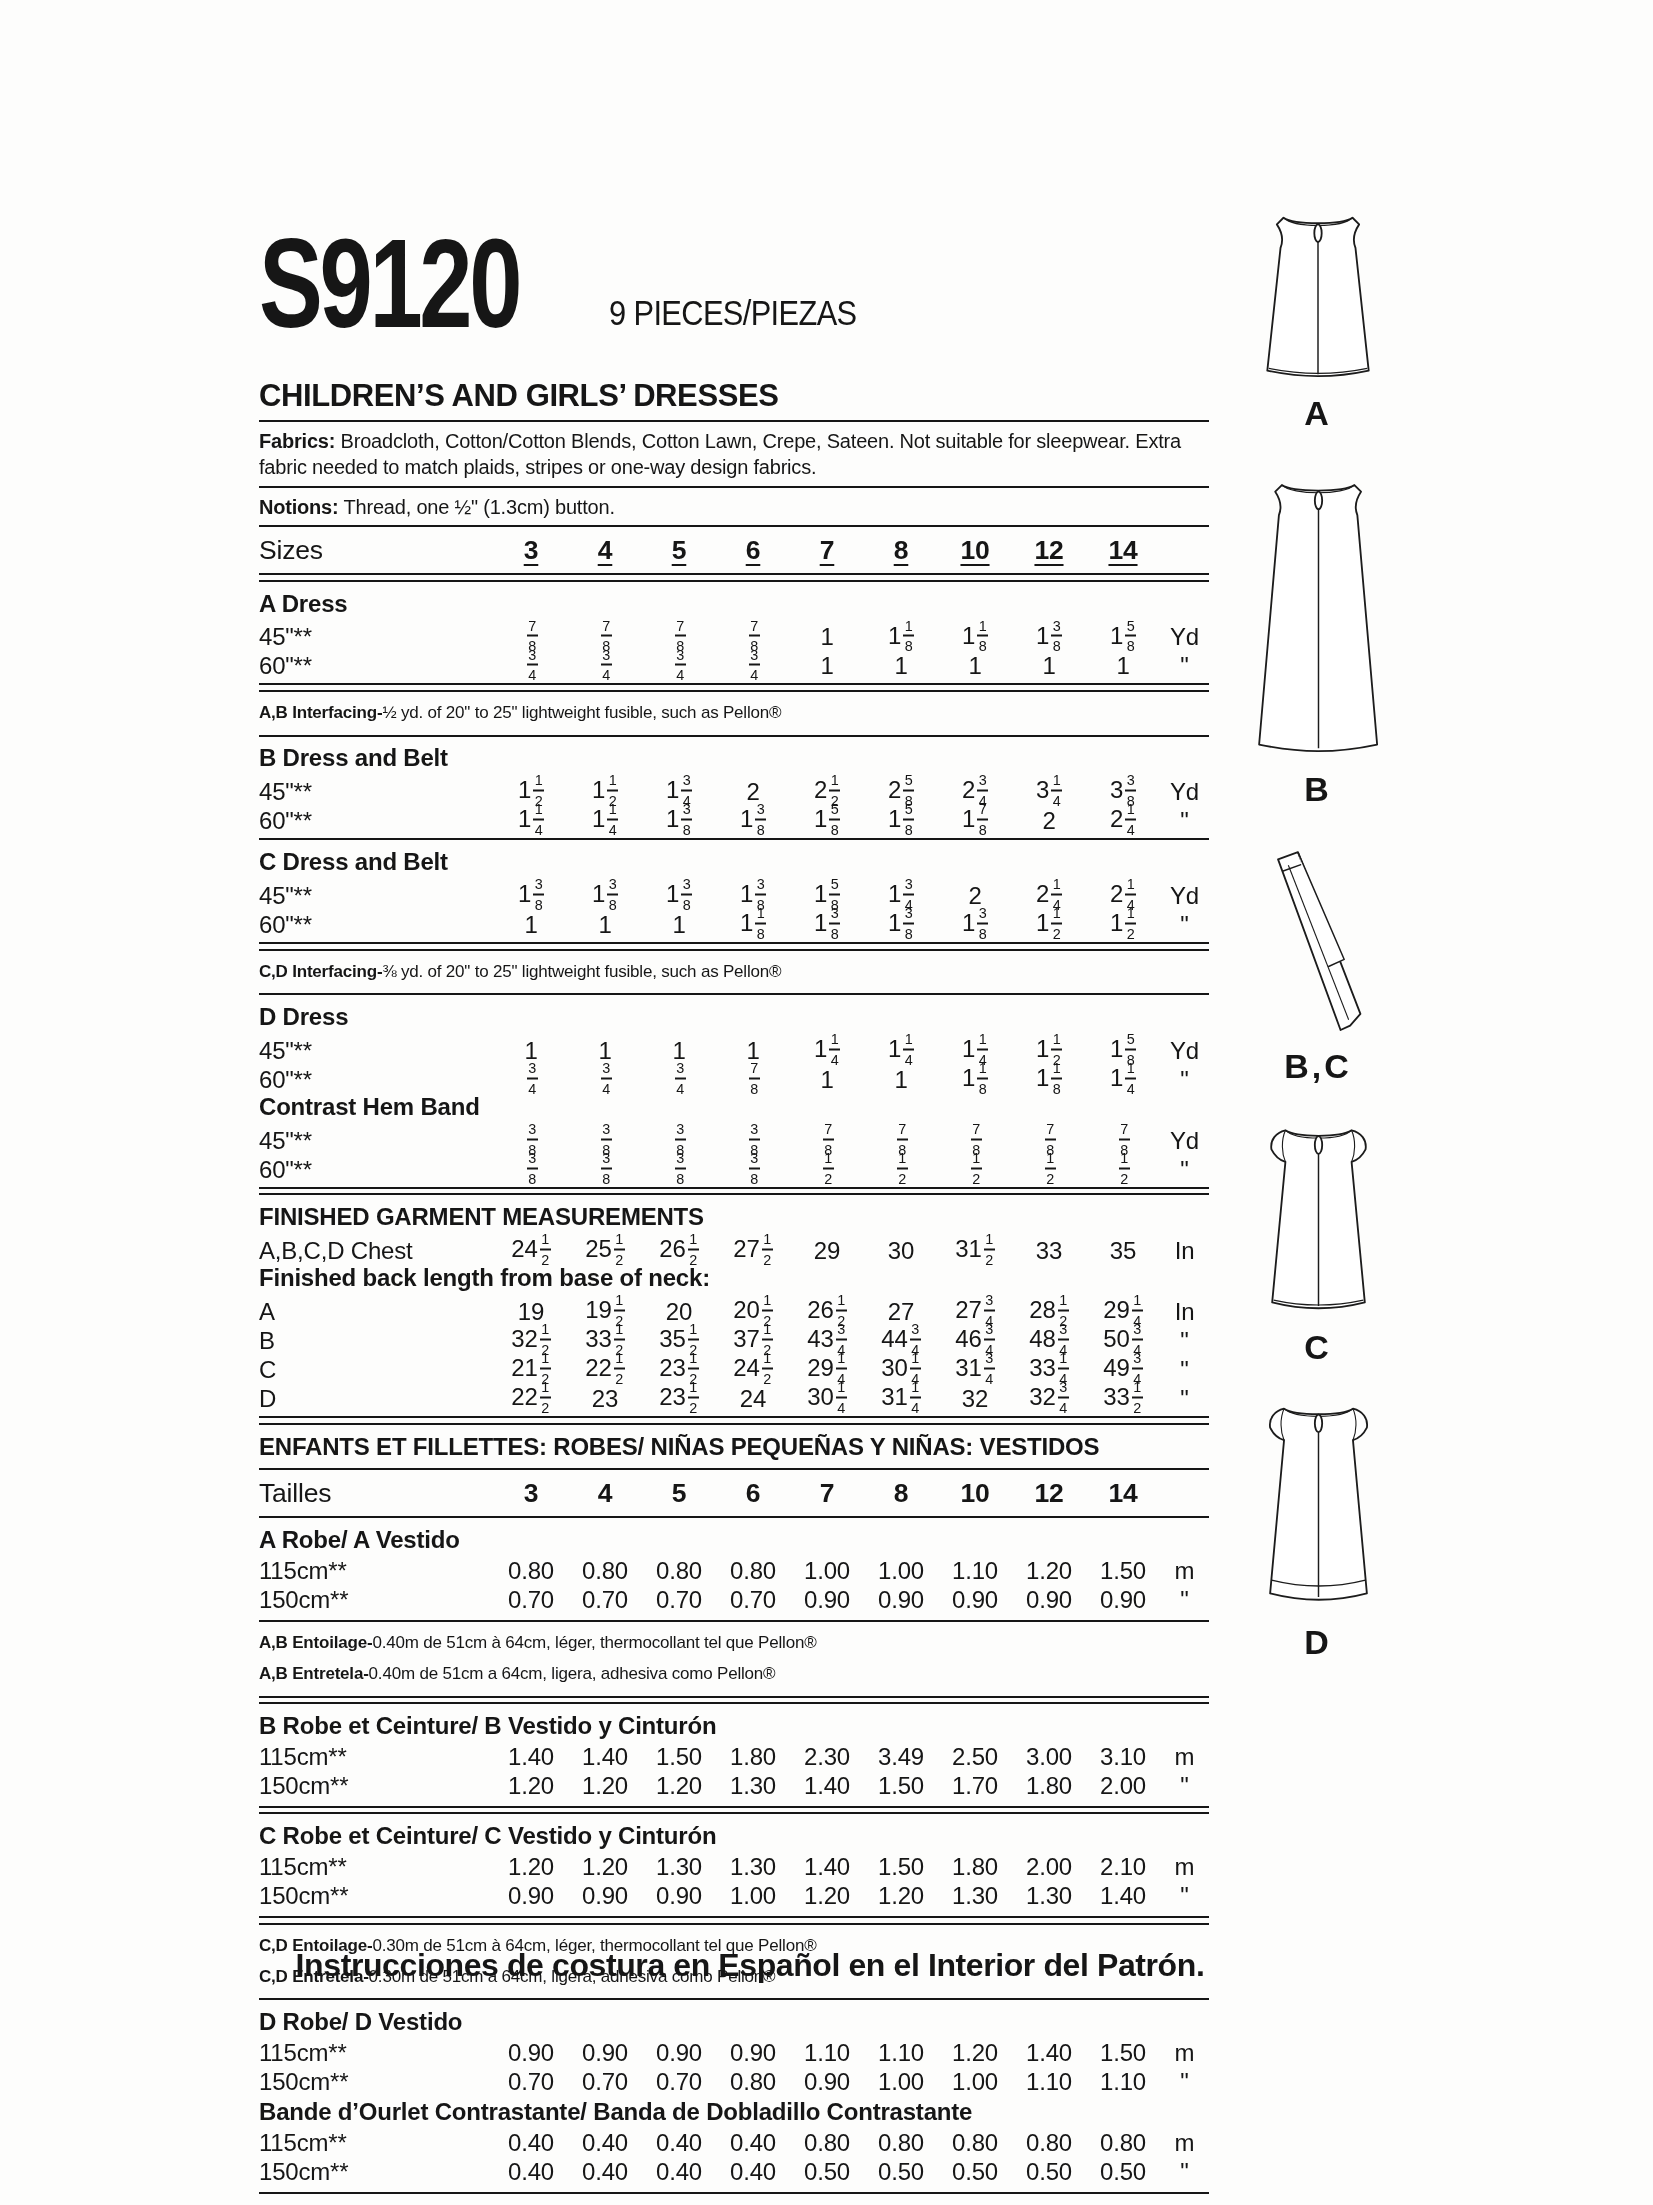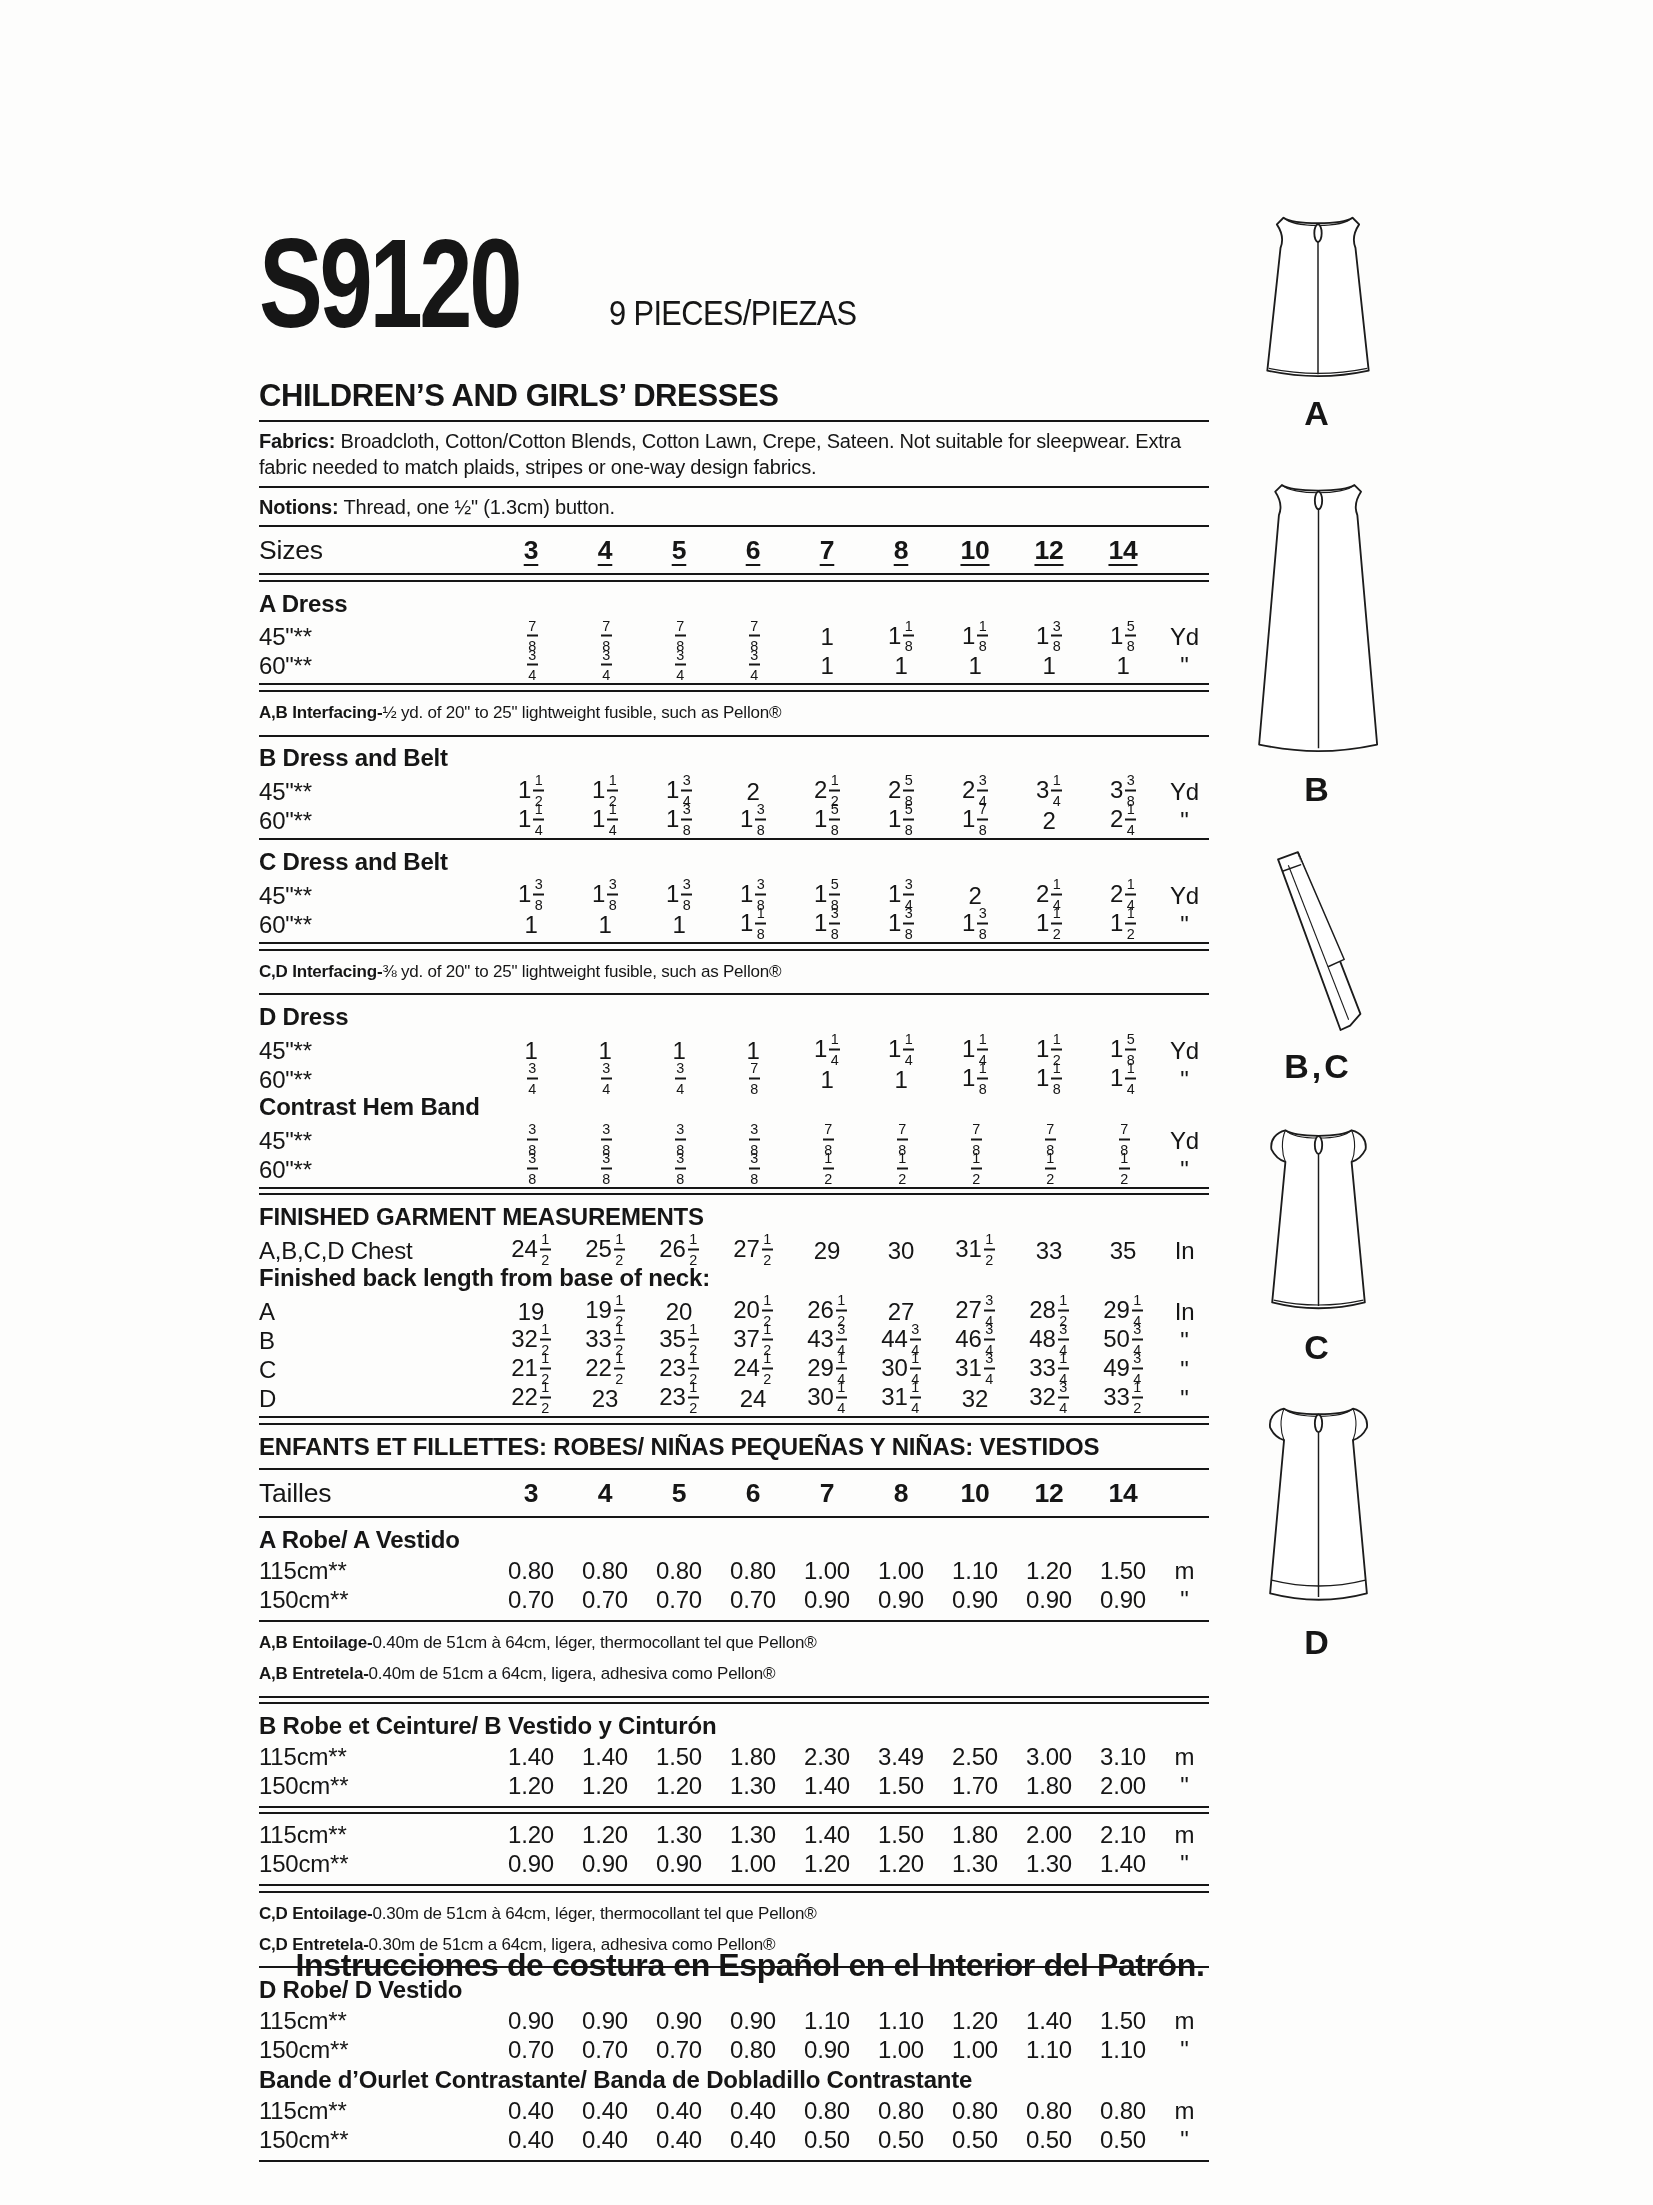--- a/index.html
+++ b/index.html
@@ -697,20 +697,21 @@
         <div class="gv"><span>1.20</span></div>
         <div class="gv"><span>1.30</span></div>
         <div class="gv"><span>1.40</span></div>
         <div class="gv"><span>1.50</span></div>
         <div class="gv"><span>1.70</span></div>
         <div class="gv"><span>1.80</span></div>
         <div class="gv"><span>2.00</span></div>
         <div class="g-unit">"</div>
       </div>
       <div class="rule double"></div>
+      <div class="t-heading">C Robe et Ceinture/ C Vestido y Cinturón</div>
       <div class="grid-row">
         <div class="g-label">115cm**</div>
         <div class="gv"><span>1.20</span></div>
         <div class="gv"><span>1.20</span></div>
         <div class="gv"><span>1.30</span></div>
         <div class="gv"><span>1.30</span></div>
         <div class="gv"><span>1.40</span></div>
         <div class="gv"><span>1.50</span></div>
         <div class="gv"><span>1.80</span></div>
         <div class="gv"><span>2.00</span></div>

